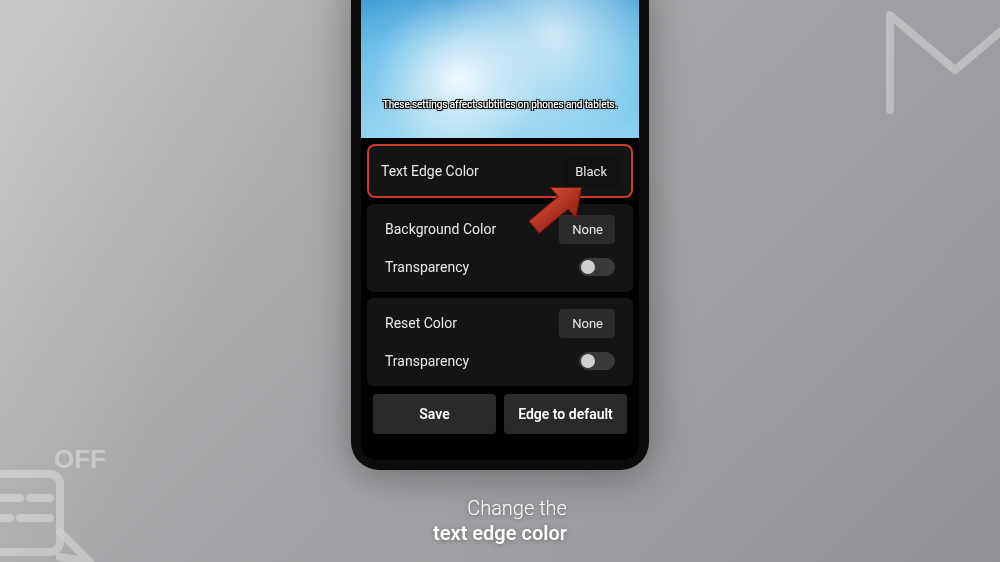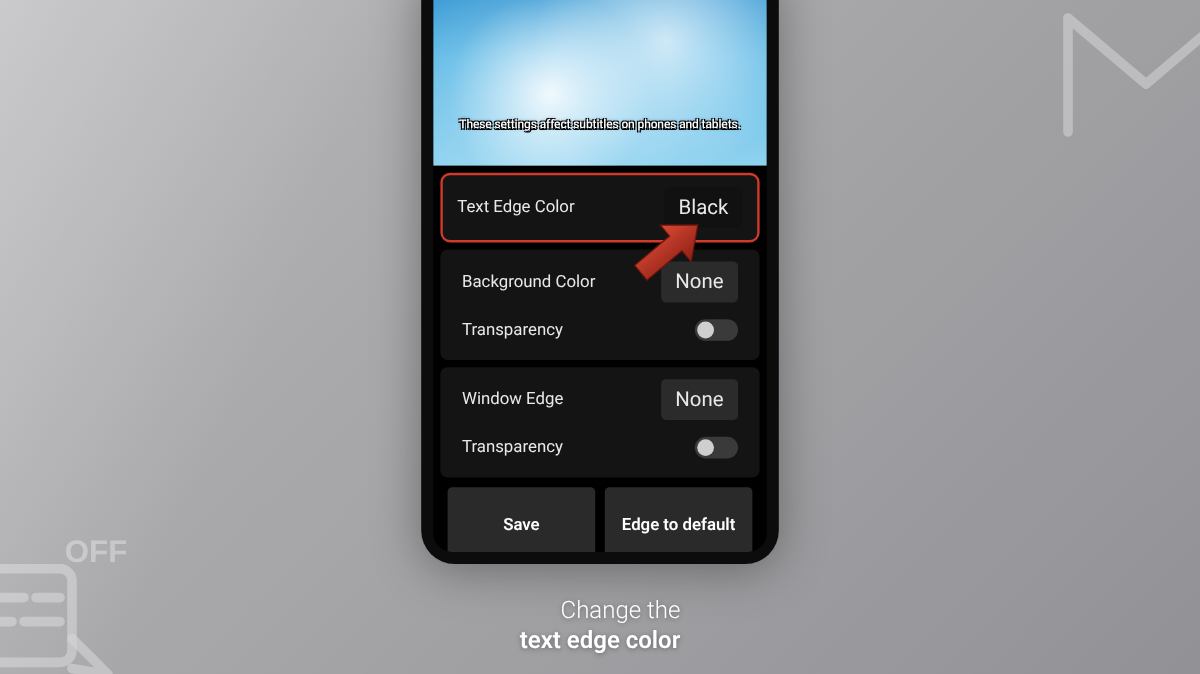--- a/index.html
+++ b/index.html
@@ -119,21 +119,21 @@
     }
     .row + .row { margin-top: 8px; gap: 43px; }
     .label {
       color: #e9e9e9;
       font-size: 14px;
       font-weight: 400;
     }
     .value-btn {
       background: #2b2b2b;
       color: #e9e9e9;
-      font-size: 17px;
+      font-size: 13px;
       padding: 7px 12px;
       border-radius: 4px;
       min-width: 56px;
       text-align: right;
     }
     .value-btn.dark {
       background: #111111;
     }
 
     
@@ -161,21 +161,21 @@
       gap: 8px;
       padding: 0 6px;
       margin-top: 2px;
     }
     .foot-btn {
       flex: 1;
       background: #2a2a2a;
       color: #fff;
       font-size: 14px;
       font-weight: 600;
-      padding: 24px 0;
+      padding: 12px 0;
       text-align: center;
       border-radius: 4px;
     }
 
     
     .arrow {
       position: absolute;
       left: 517px;
       top: 178px;
       width: 80px;
@@ -241,21 +241,21 @@
             <div class="value-btn">None</div>
           </div>
           <div class="row">
             <div class="label">Transparency</div>
             <div class="toggle"></div>
           </div>
         </div>
 
         <div class="card">
           <div class="row">
-            <div class="label">Window Edge</div>
+            <div class="label">Reset Color</div>
             <div class="value-btn">None</div>
           </div>
           <div class="row">
             <div class="label">Transparency</div>
             <div class="toggle"></div>
           </div>
         </div>
 
         <div class="footer">
           <div class="foot-btn">Save</div>

